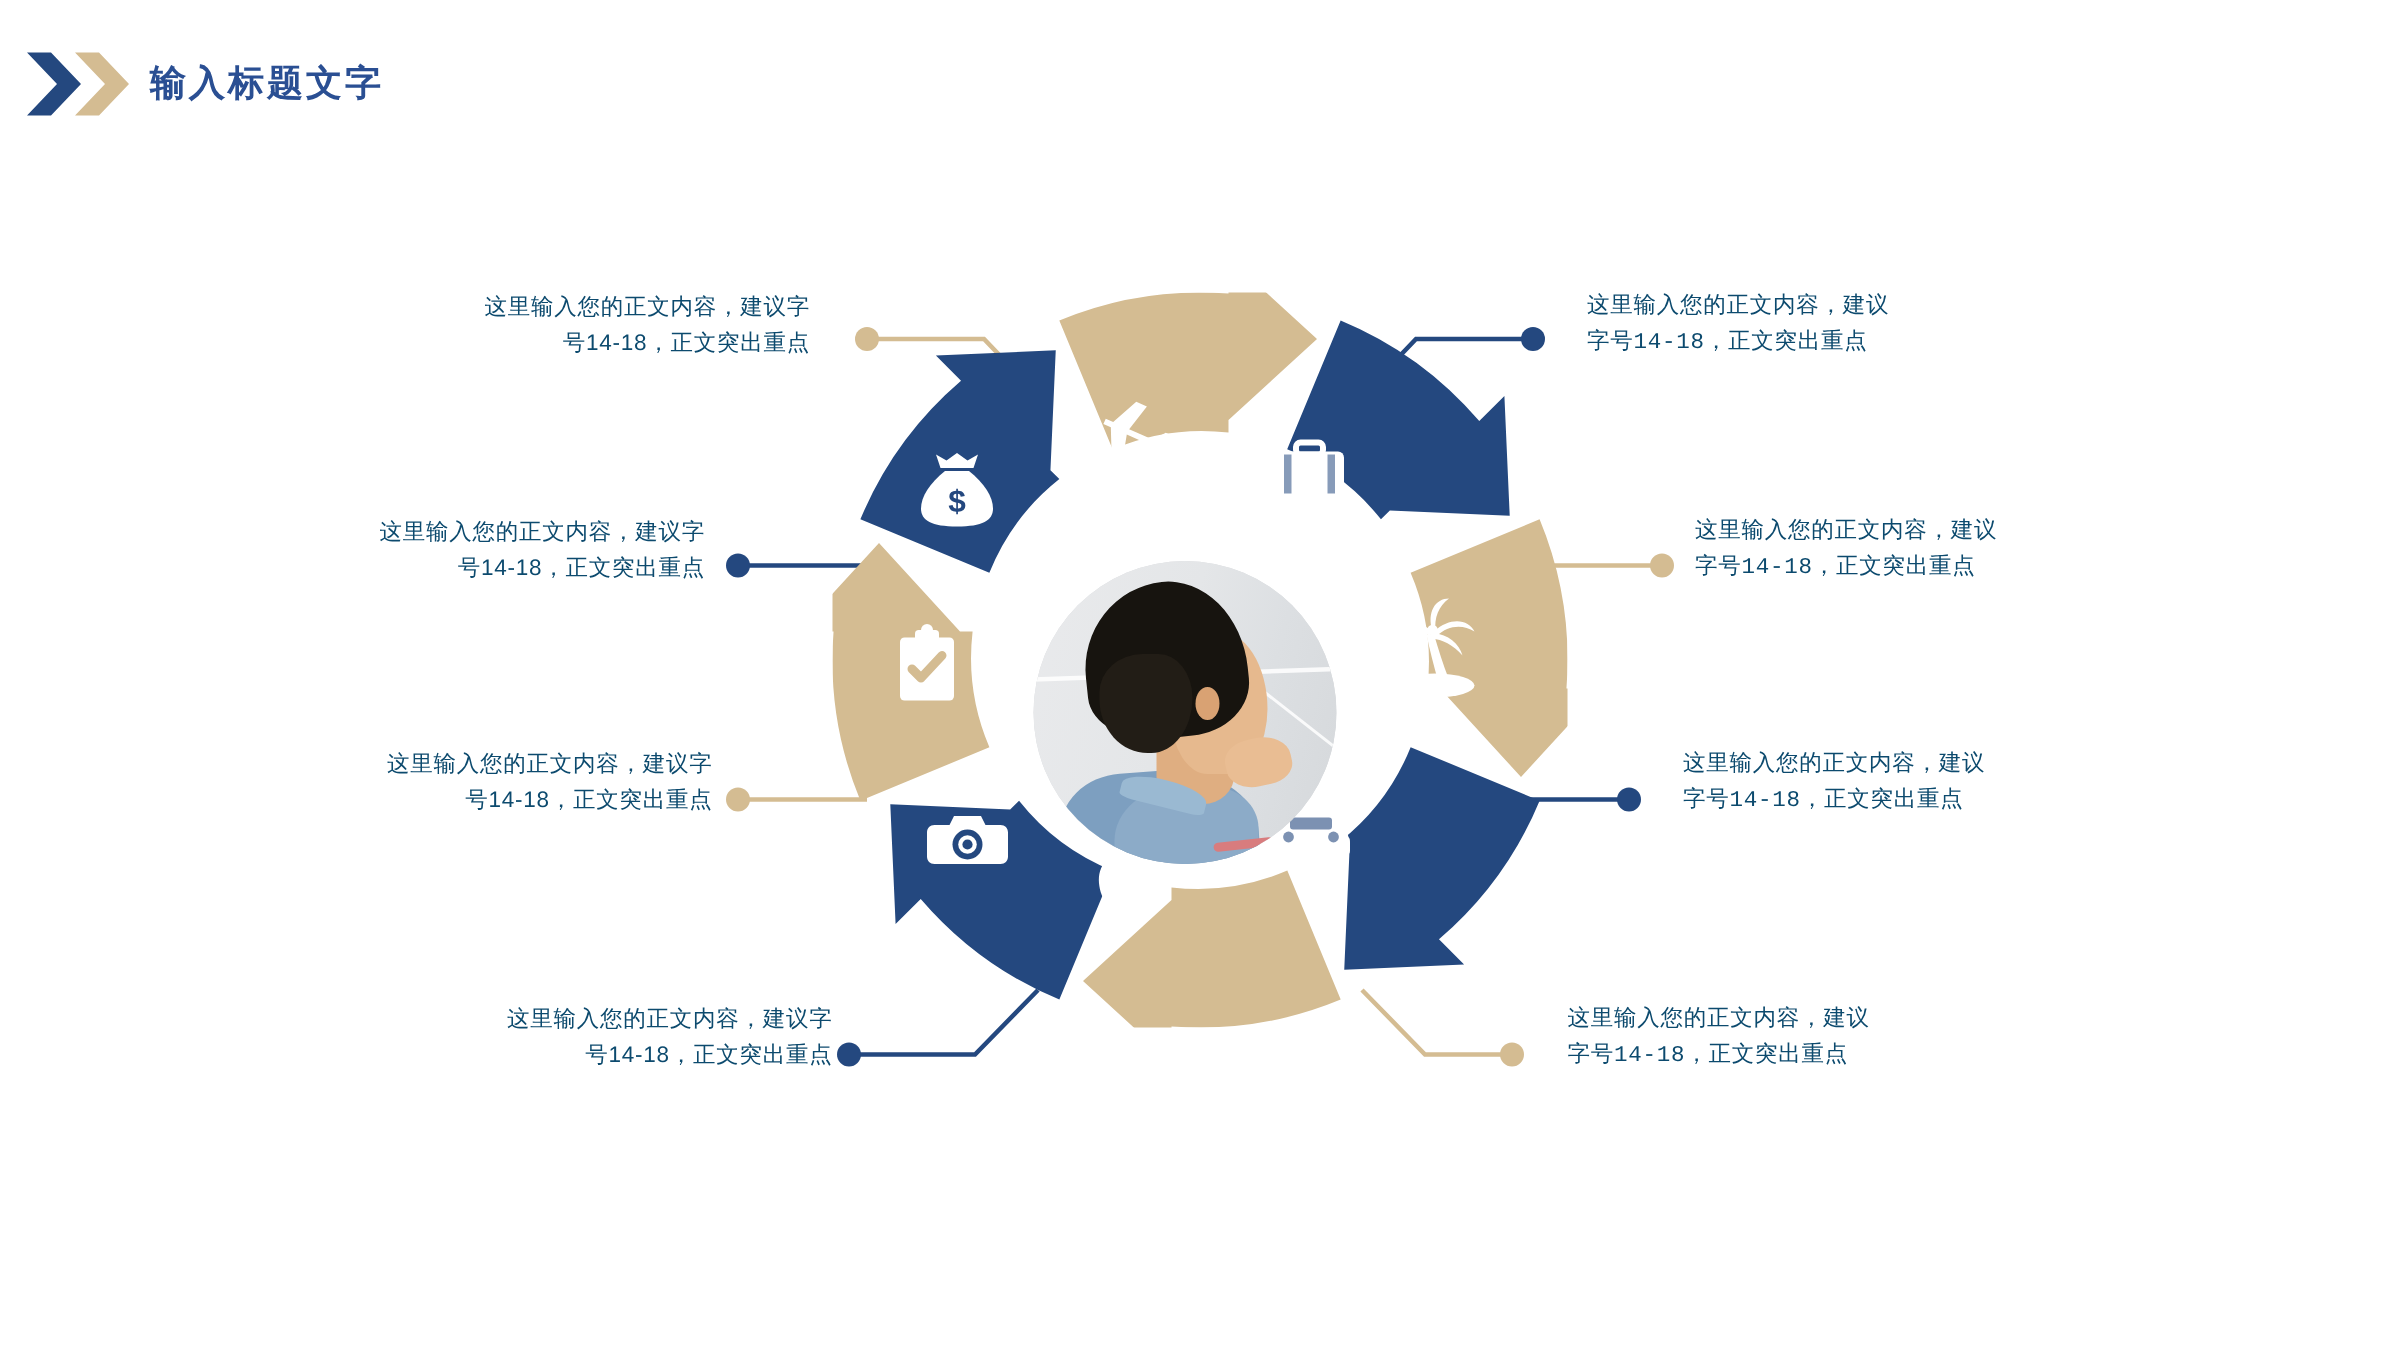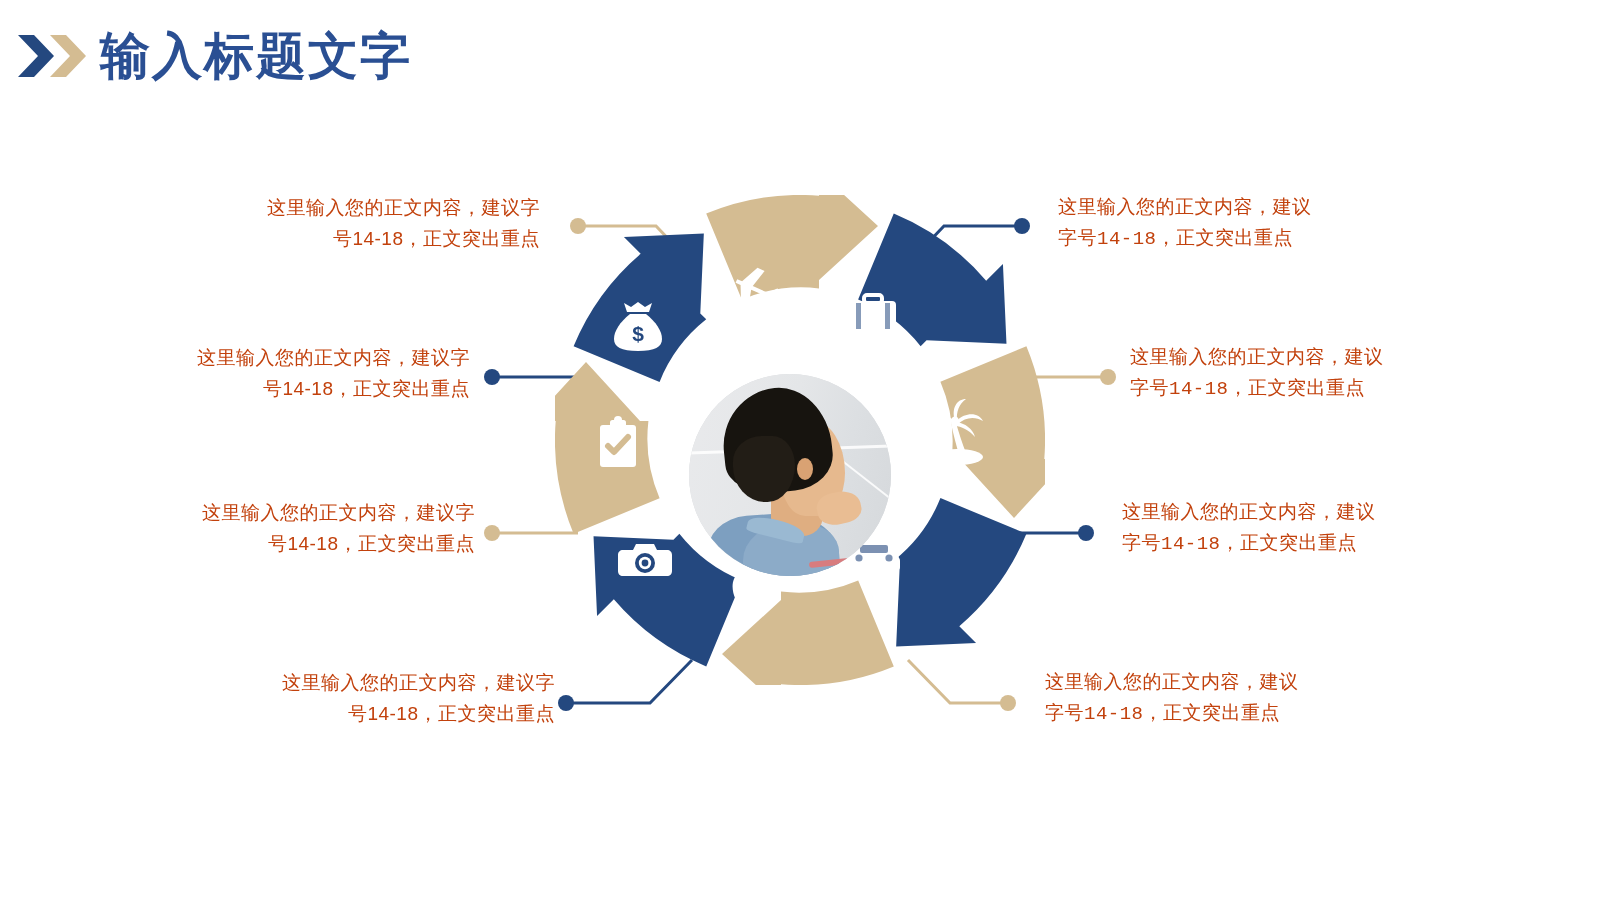--- a/index.html
+++ b/index.html
@@ -22,21 +22,21 @@
     top: 28px;
     display: flex;
     align-items: center;
     height: 56px;
   }
   #chevrons {
     display: block;
     margin-right: 12px;
   }
   #page-title {
-    font-size: 50px;
+    font-size: 24px;
     font-weight: bold;
     color: #2A4F93;
     letter-spacing: 2px;
     line-height: 1;
     white-space: nowrap;
   }
 
   
   #stage {
     position: absolute;
@@ -174,23 +174,23 @@
     width: 40px;
     height: 6px;
     background: #d87c7e;
     border-radius: 4px;
     transform: rotate(-6deg);
   }
 
   
   .text-block {
     position: absolute;
-    font-size: 19px;
+    font-size: 15px;
     line-height: 1.62;
-    color: #c2410c;
+    color: #0c4a6e;
     letter-spacing: 0.5px;
     white-space: pre-line;
   }
   .text-block.left  { text-align: right; }
   .text-block.right { text-align: left; font-family: Liberation Mono, monospace; }
 
   
   #txt-l1 { right: 1060px; top: 193px; }
   #txt-l2 { right: 1130px; top: 343px; }
   #txt-l3 { right: 1125px; top: 498px; }

